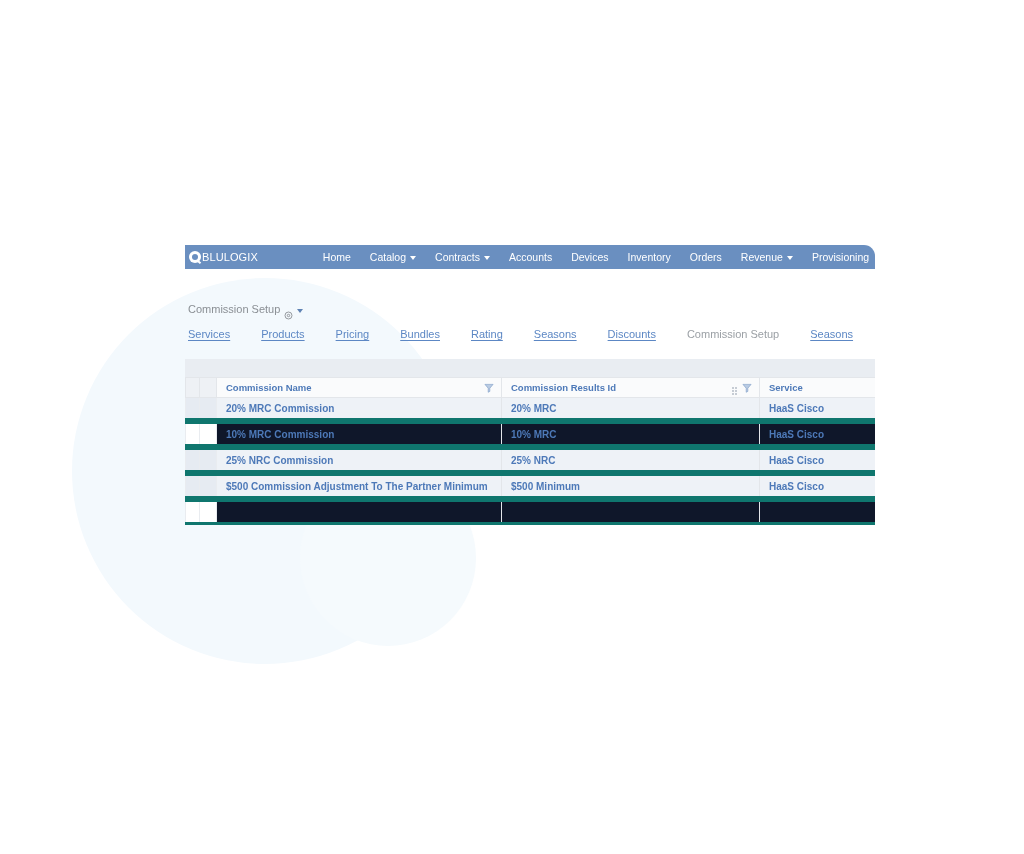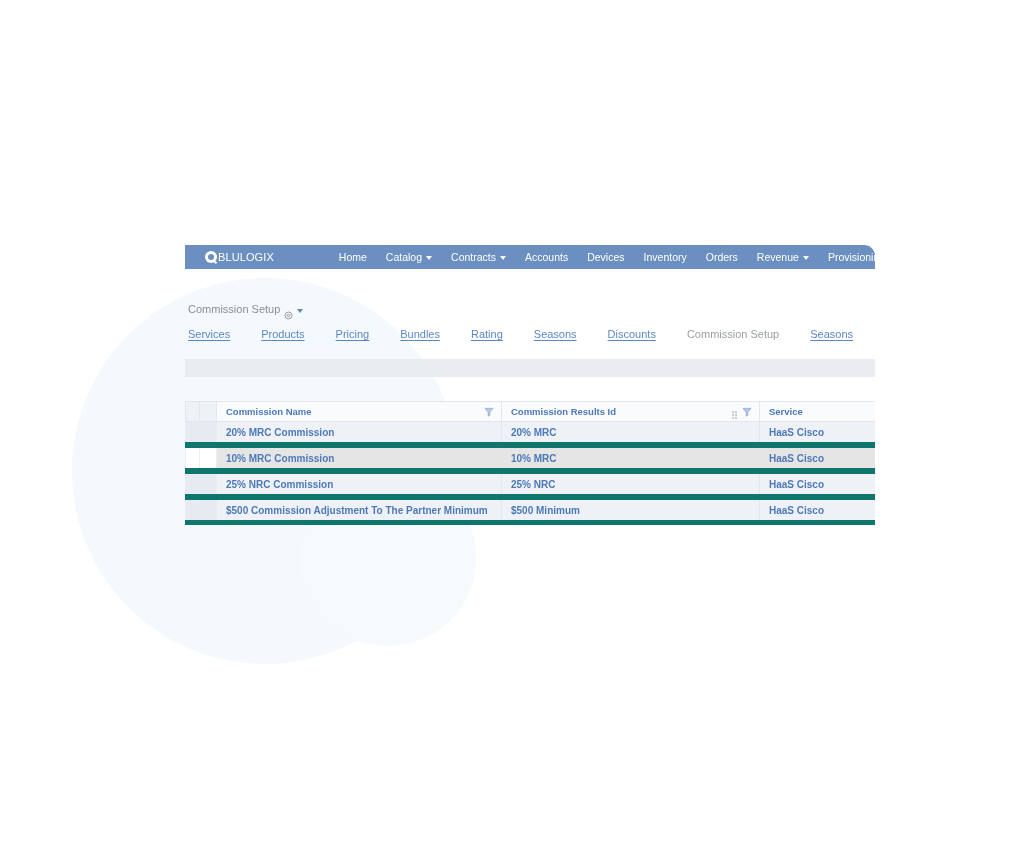--- a/index.html
+++ b/index.html
@@ -53,21 +53,21 @@
 
   
   .navbar {
     position: relative;
     height: 24px;
     background: #6a8fc0;
     border-top-right-radius: 11px;
     display: flex;
     align-items: center;
     box-sizing: border-box;
-    padding: 0 0 0 20px;
+    padding: 0 0 0 4px;
   }
 
   .brand {
     display: flex;
     align-items: center;
     gap: 1px;
     margin-right: 56px;
     user-select: none;
   }
   .brand-mark {
@@ -259,21 +259,20 @@
     border-right: 3px solid transparent;
     border-top: 4px solid #5b5f64;
   }
 
   
   .grid {
     width: 690px;
     border-collapse: collapse;
     table-layout: fixed;
     font-size: 10.5px;
-    margin-top: 24px;
   }
   .grid th, .grid td {
     padding: 0;
     margin: 0;
     text-align: left;
     vertical-align: middle;
   }
   .grid thead th {
     height: 19px;
     background: #fafbfc;
@@ -299,21 +298,21 @@
   .th-label { white-space: nowrap; }
   .th-tools {
     display: inline-flex;
     align-items: center;
     gap: 5px;
   }
   .col-sep { border-left: 1px solid #e3e6ea; }
 
   .grid tbody tr { height: 20px; }
   .grid tbody tr.odd td { background: #eef2f7; }
-  .grid tbody tr.even td { background: #e5e5e5; }
+  .grid tbody tr.even td { background: #0f172a; }
   .grid tbody td {
     border-bottom: 6px solid #0f766e;
     color: #4d79b8;
     font-weight: bold;
     font-size: 10px;
     height: 20px;
   }
   .grid tbody td.cell-a, .grid tbody td.cell-b {
     border-right: 1px solid #e9ecf0;
   }

